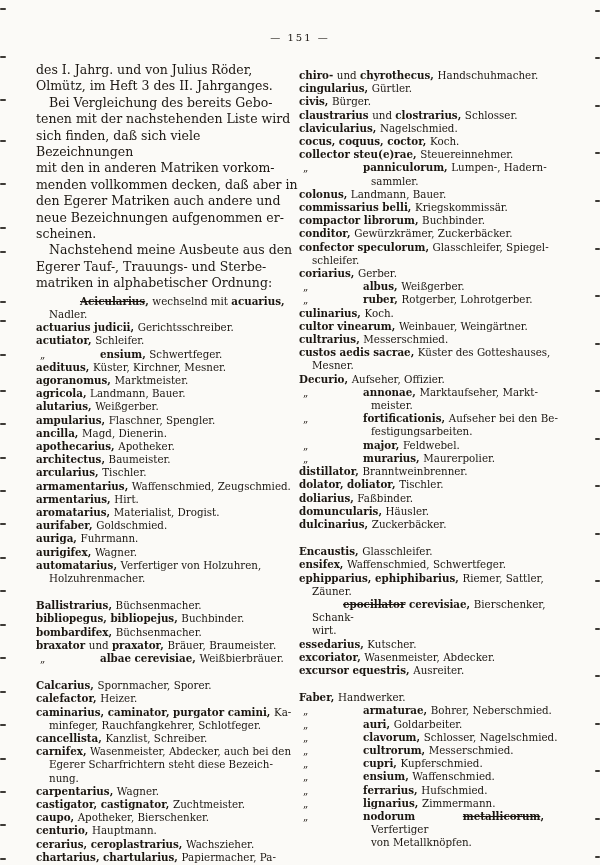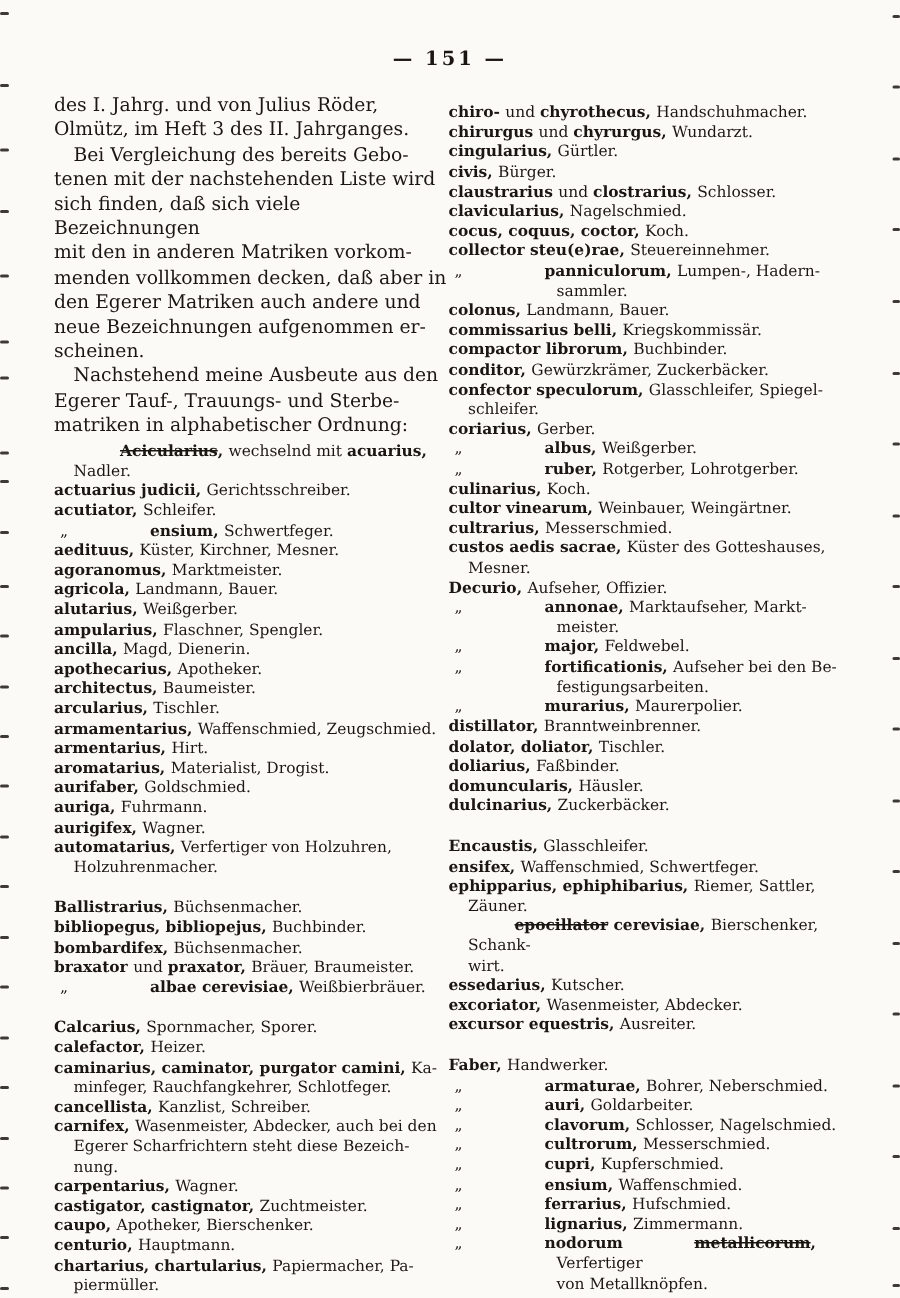--- a/index.html
+++ b/index.html
@@ -7,21 +7,21 @@
     width:600px;height:865px;
     background:#fbfaf7;
     font-family:"DejaVu Serif","Liberation Serif",serif;
     color:#1b1611;
     position:relative;
     overflow:hidden;
   }
   .page{position:absolute;inset:0;}
   .page-number{
     position:absolute;top:32px;left:0;width:600px;
-    text-align:center;font-weight:bold;font-size:13px;letter-spacing:2px;
+    text-align:center;font-weight:normal;font-size:10px;letter-spacing:2px;
   }
   .columns{
     position:absolute;top:62px;left:36px;width:542px;
     display:flex;
   }
   .col{flex:0 0 auto;}
   .col.left{width:263px;}
   .col.right{width:267px;padding-top:4px;}
   .intro{font-size:12.5px;line-height:16.4px;text-align:left;}
   .para.indent{text-indent:13px;}
@@ -77,27 +77,27 @@
           <div class="entry ditto"><span class="dmark">„</span><span class="l">albae cerevisiae, </span><span class="g">Weißbierbräuer.</span></div>
           <div class="entry gap"><span class="l">Calcarius, </span><span class="g">Spornmacher, Sporer.</span></div>
           <div class="entry"><span class="l">calefactor, </span><span class="g">Heizer.</span></div>
           <div class="entry"><span class="l">caminarius, caminator, purgator camini, </span><span class="g">Ka-</span><br><span class="g">minfeger, Rauchfangkehrer, Schlotfeger.</span></div>
           <div class="entry"><span class="l">cancellista, </span><span class="g">Kanzlist, Schreiber.</span></div>
           <div class="entry"><span class="l">carnifex, </span><span class="g">Wasenmeister, Abdecker, auch bei den</span><br><span class="g">Egerer Scharfrichtern steht diese Bezeich-</span><br><span class="g">nung.</span></div>
           <div class="entry"><span class="l">carpentarius, </span><span class="g">Wagner.</span></div>
           <div class="entry"><span class="l">castigator, castignator, </span><span class="g">Zuchtmeister.</span></div>
           <div class="entry"><span class="l">caupo, </span><span class="g">Apotheker, Bierschenker.</span></div>
           <div class="entry"><span class="l">centurio, </span><span class="g">Hauptmann.</span></div>
+          <div class="entry"><span class="l">cerarius, ceroplastrarius, </span><span class="g">Wachszieher.</span></div>
           <div class="entry"><span class="l">chartarius, chartularius, </span><span class="g">Papiermacher, Pa-</span><br><span class="g">piermüller.</span></div>
         </div>
     </div>
     <div class="col right">
       <div class="entries" id="right-entries">
           <div class="entry"><span class="l">chiro- </span><span class="g">und </span><span class="l">chyrothecus, </span><span class="g">Handschuhmacher.</span></div>
-          <div class="entry"><span class="l">chirurgus </span><span class="g">und </span><span class="l">chyrurgus, </span><span class="g">Wundarzt.</span></div>
           <div class="entry"><span class="l">cingularius, </span><span class="g">Gürtler.</span></div>
           <div class="entry"><span class="l">civis, </span><span class="g">Bürger.</span></div>
           <div class="entry"><span class="l">claustrarius </span><span class="g">und </span><span class="l">clostrarius, </span><span class="g">Schlosser.</span></div>
           <div class="entry"><span class="l">clavicularius, </span><span class="g">Nagelschmied.</span></div>
           <div class="entry"><span class="l">cocus, coquus, coctor, </span><span class="g">Koch.</span></div>
           <div class="entry"><span class="l">collector steu(e)rae, </span><span class="g">Steuereinnehmer.</span></div>
           <div class="entry ditto"><span class="dmark">„</span><span class="l">panniculorum, </span><span class="g">Lumpen-, Hadern-</span><br><span class="g">sammler.</span></div>
           <div class="entry"><span class="l">colonus, </span><span class="g">Landmann, Bauer.</span></div>
           <div class="entry"><span class="l">commissarius belli, </span><span class="g">Kriegskommissär.</span></div>
           <div class="entry"><span class="l">compactor librorum, </span><span class="g">Buchbinder.</span></div>
@@ -105,22 +105,22 @@
           <div class="entry"><span class="l">confector speculorum, </span><span class="g">Glasschleifer, Spiegel-</span><br><span class="g">schleifer.</span></div>
           <div class="entry"><span class="l">coriarius, </span><span class="g">Gerber.</span></div>
           <div class="entry ditto"><span class="dmark">„</span><span class="l">albus, </span><span class="g">Weißgerber.</span></div>
           <div class="entry ditto"><span class="dmark">„</span><span class="l">ruber, </span><span class="g">Rotgerber, Lohrotgerber.</span></div>
           <div class="entry"><span class="l">culinarius, </span><span class="g">Koch.</span></div>
           <div class="entry"><span class="l">cultor vinearum, </span><span class="g">Weinbauer, Weingärtner.</span></div>
           <div class="entry"><span class="l">cultrarius, </span><span class="g">Messerschmied.</span></div>
           <div class="entry"><span class="l">custos aedis sacrae, </span><span class="g">Küster des Gotteshauses,</span><br><span class="g">Mesner.</span></div>
           <div class="entry"><span class="l">Decurio, </span><span class="g">Aufseher, Offizier.</span></div>
           <div class="entry ditto"><span class="dmark">„</span><span class="l">annonae, </span><span class="g">Marktaufseher, Markt-</span><br><span class="g">meister.</span></div>
+          <div class="entry ditto"><span class="dmark">„</span><span class="l">fortificationis, </span><span class="g">Aufseher bei den Be-</span><br><span class="g">festigungsarbeiten.</span></div>
           <div class="entry ditto"><span class="dmark">„</span><span class="l">major, </span><span class="g">Feldwebel.</span></div>
-          <div class="entry ditto"><span class="dmark">„</span><span class="l">fortificationis, </span><span class="g">Aufseher bei den Be-</span><br><span class="g">festigungsarbeiten.</span></div>
           <div class="entry ditto"><span class="dmark">„</span><span class="l">murarius, </span><span class="g">Maurerpolier.</span></div>
           <div class="entry"><span class="l">distillator, </span><span class="g">Branntweinbrenner.</span></div>
           <div class="entry"><span class="l">dolator, doliator, </span><span class="g">Tischler.</span></div>
           <div class="entry"><span class="l">doliarius, </span><span class="g">Faßbinder.</span></div>
           <div class="entry"><span class="l">domuncularis, </span><span class="g">Häusler.</span></div>
           <div class="entry"><span class="l">dulcinarius, </span><span class="g">Zuckerbäcker.</span></div>
           <div class="entry gap"><span class="l">Encaustis, </span><span class="g">Glasschleifer.</span></div>
           <div class="entry"><span class="l">ensifex, </span><span class="g">Waffenschmied, Schwertfeger.</span></div>
           <div class="entry"><span class="l">ephipparius, ephiphibarius, </span><span class="g">Riemer, Sattler,</span><br><span class="g">Zäuner.</span></div>
           <div class="entry"><span class="ls">epocillator</span><span class="l"> cerevisiae, </span><span class="g">Bierschenker, Schank-</span><br><span class="g">wirt.</span></div>

